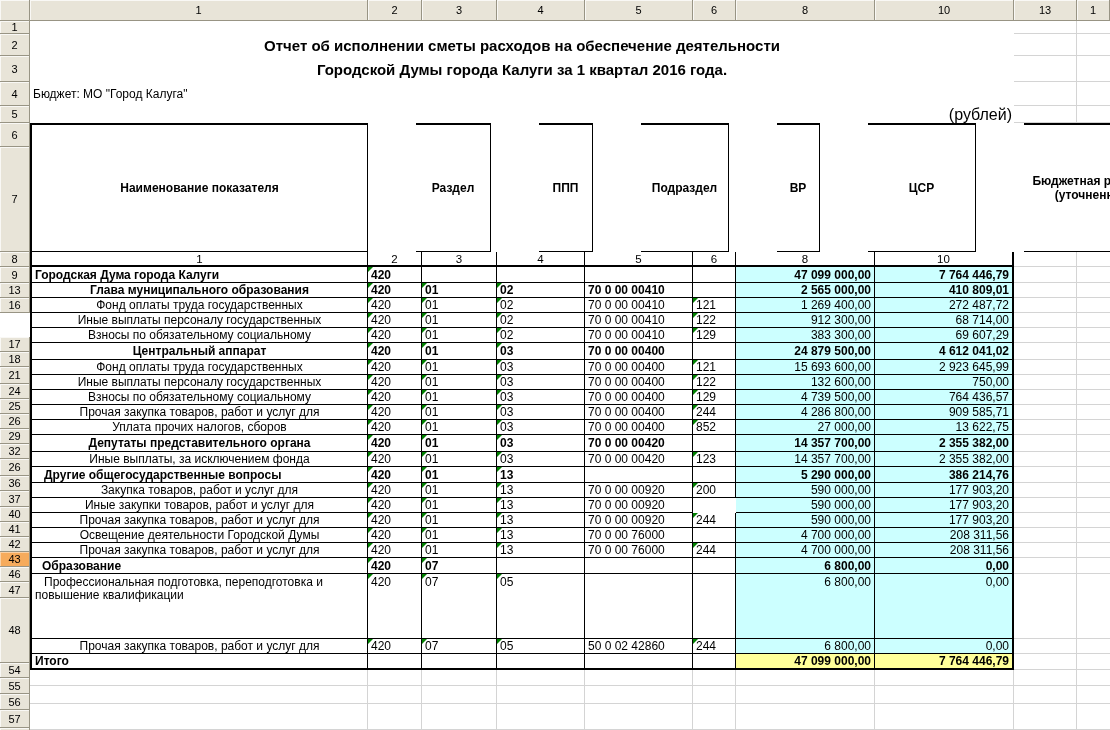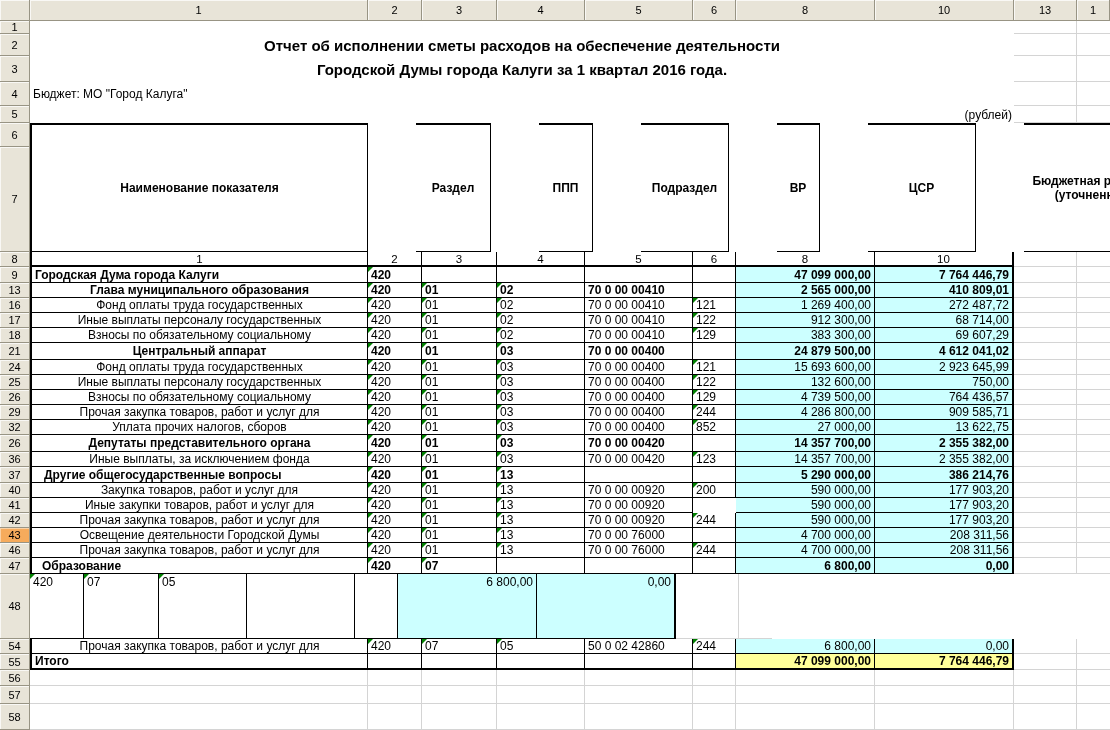--- a/index.html
+++ b/index.html
@@ -28,21 +28,21 @@
     box-shadow:inset 1px 1px 0 rgba(255,255,255,.75);
     display:flex;align-items:center;justify-content:center;font-size:11px;overflow:hidden;
   }
   .rcell.sel{background:var(--sel);box-shadow:inset 1px 1px 0 rgba(255,255,255,.45);}
   
   .content{position:absolute;left:30px;top:21px;width:1080px;}
   .crow{display:flex;width:1080px;}
   .plain{box-sizing:border-box;width:984px;height:100%;display:flex;align-items:center;overflow:hidden;flex:none;}
   .title{justify-content:center;font-weight:bold;font-size:15px;}
   .leftlabel{padding-left:3px;font-size:12px;}
-  .rightnote{justify-content:flex-end;padding-right:2px;font-size:12px;}
+  .rightnote{justify-content:flex-end;padding-right:2px;font-size:16px;}
   
   .thc{
     box-sizing:border-box;height:100%;flex:none;background:#fff;
     border-right:1px solid #000;border-bottom:1px solid #000;border-top:2px solid #000;
     display:flex;align-items:center;justify-content:center;text-align:center;
     font-weight:bold;font-size:12px;padding:2px;overflow:hidden;
   }
   .thc.first{border-left:2px solid #000;}
   .thc.last{border-right-width:2px;}
   
@@ -106,21 +106,21 @@
       <div class="rcell" style="height: 22px;">2</div>
       <div class="rcell" style="height: 26px;">3</div>
       <div class="rcell" style="height: 24px;">4</div>
       <div class="rcell" style="height: 17px;">5</div>
       <div class="rcell" style="height: 24px;">6</div>
       <div class="rcell" style="height: 105px;">7</div>
       <div class="rcell" style="height: 15px;">8</div>
       <div class="rcell" style="height: 16px;">9</div>
       <div class="rcell" style="height: 15px;">13</div>
       <div class="rcell" style="height: 15px;">16</div>
-      <div class="rcell" style="height: 15px;">17</div>
+      <div class="rcell" style="height: 15px; margin-top: 24px;">17</div>
       <div class="rcell" style="height: 15px;">18</div>
       <div class="rcell" style="height: 17px;">21</div>
       <div class="rcell" style="height: 15px;">24</div>
       <div class="rcell" style="height: 15px;">25</div>
       <div class="rcell" style="height: 15px;">26</div>
       <div class="rcell" style="height: 15px;">29</div>
       <div class="rcell" style="height: 15px;">32</div>
       <div class="rcell" style="height: 17px;">26</div>
       <div class="rcell" style="height: 15px;">36</div>
       <div class="rcell" style="height: 16px;">37</div>
@@ -481,20 +481,21 @@
         <div class="dcell code b" style="width: 108px;"></div>
         <div class="dcell code b" style="width: 43px;"></div>
         <div class="dcell money cyan b" style="width: 139px;">6 800,00</div>
         <div class="dcell money last cyan b" style="width: 139px;">0,00</div>
         <div class="filler" style="height: 16px;">
           <div class="fcell fa" style="height: 16px;"></div>
           <div class="fcell fb" style="height: 16px;"></div>
         </div>
       </div>
       <div class="crow" style="height: 65px;">
+        <div class="dcell name first l wrap" style="width: 338px;">Профессиональная подготовка, переподготовка и повышение квалификации</div>
         <div class="dcell code top tri" style="width: 54px;">420</div>
         <div class="dcell code top tri" style="width: 75px;">07</div>
         <div class="dcell code top tri" style="width: 88px;">05</div>
         <div class="dcell code top" style="width: 108px;"></div>
         <div class="dcell code top" style="width: 43px;"></div>
         <div class="dcell money cyan top" style="width: 139px;">6 800,00</div>
         <div class="dcell money last cyan top" style="width: 139px;">0,00</div>
         <div class="filler" style="height: 65px;">
           <div class="fcell fa" style="height: 65px;"></div>
           <div class="fcell fb" style="height: 65px;"></div>

